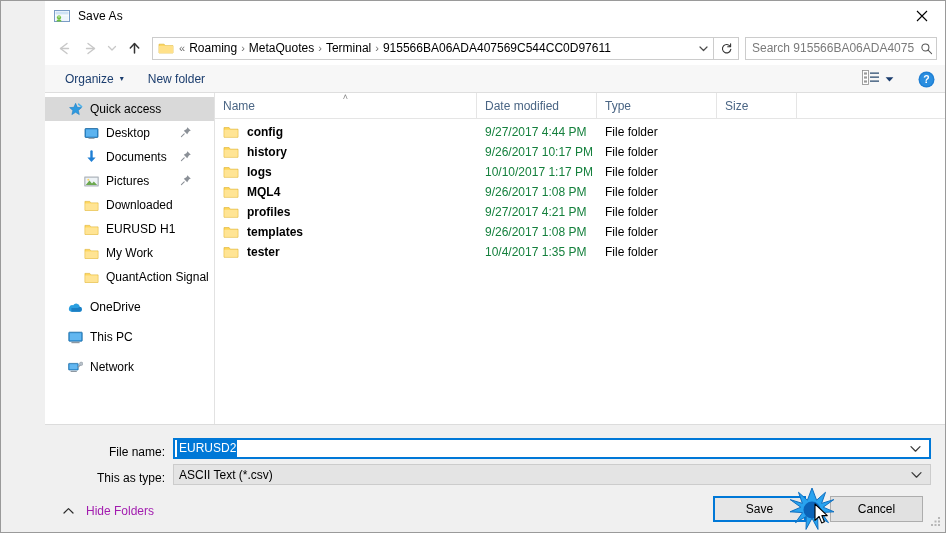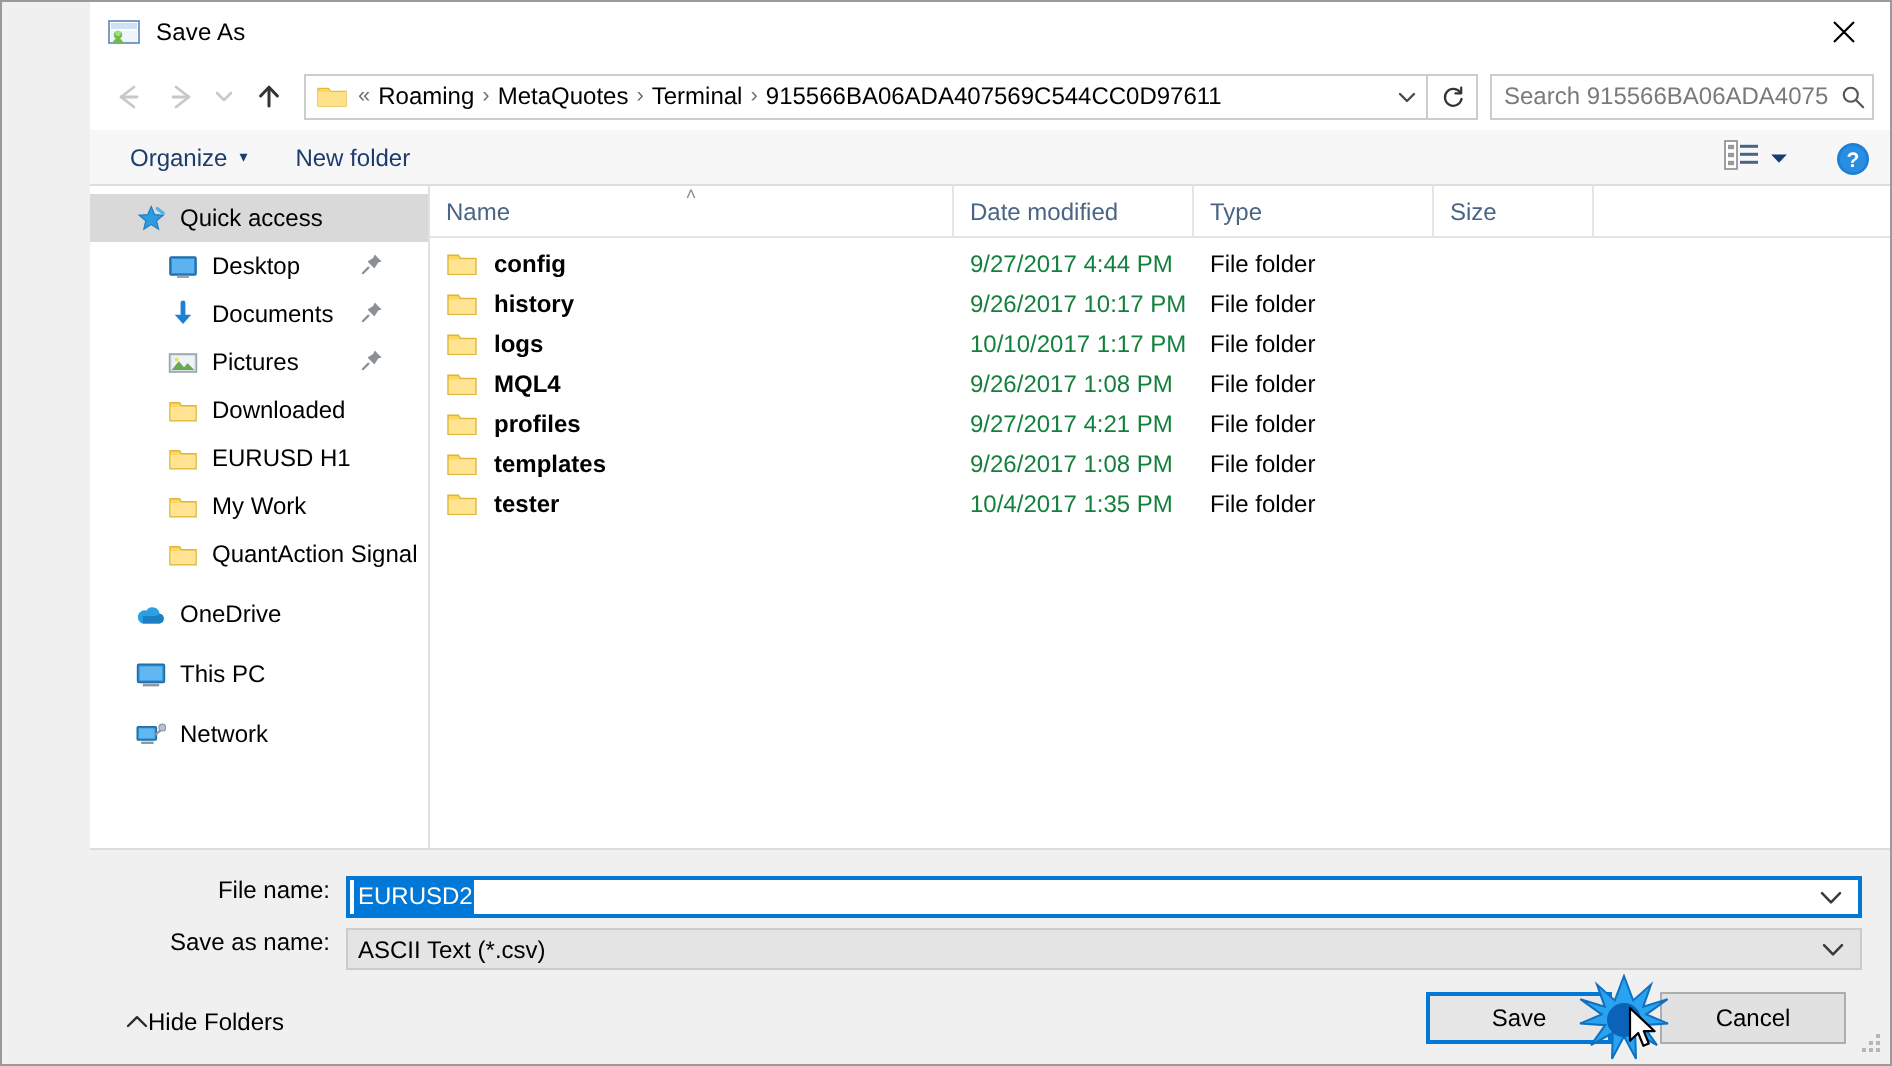--- a/index.html
+++ b/index.html
@@ -291,21 +291,21 @@
 
   
   #formarea {
     flex: 0 0 auto;
     background: #f0f0f0;
     border-top: 1px solid #dcdcdc;
     padding: 13px 0 0 0;
   }
   .form-row {
     display: flex;
-    align-items: flex-start;
+    align-items: flex-end;
     height: 21px;
     margin-bottom: 5px;
     padding-right: 14px;
   }
   .form-label {
     width: 128px;
     text-align: right;
     padding-right: 8px;
     font-size: 12px;
     color: #000;
@@ -352,23 +352,23 @@
     background: #f0f0f0;
     display: flex;
     align-items: center;
     position: relative;
     padding: 0 14px;
     box-sizing: border-box;
   }
   #hide-folders {
     display: flex;
     align-items: center;
-    gap: 0;
-    font-size: 12px;
-    color: #000000;
+    gap: 12px;
+    font-size: 12px;
+    color: #a21caf;
     padding: 4px 4px;
   }
   #footer-buttons {
     position: absolute;
     right: 22px;
     top: 6px;
     display: flex;
     gap: 24px;
   }
   .dlgbtn {
@@ -775,21 +775,21 @@
       <div class="combo" id="filename-combo">
         <span class="sel-text">EURUSD2</span>
         <span class="cb-arrow">
           <svg width="11" height="8" viewBox="0 0 11 8">
               <path d="M1 1.6 L5.5 6.2 L10 1.6" stroke="#3a3a3a" stroke-width="1.25" fill="none" stroke-linecap="round" stroke-linejoin="round"></path>
             </svg>
         </span>
       </div>
     </div>
     <div class="form-row">
-      <span class="form-label">Save as name:</span>
+      <span class="form-label">This as type:</span>
       <div class="combo" id="filetype-combo">
         <span class="ft-text">ASCII Text (*.csv)</span>
         <span class="cb-arrow">
           <svg width="11" height="8" viewBox="0 0 11 8">
               <path d="M1 1.6 L5.5 6.2 L10 1.6" stroke="#3a3a3a" stroke-width="1.25" fill="none" stroke-linecap="round" stroke-linejoin="round"></path>
             </svg>
         </span>
       </div>
     </div>
   </div>

